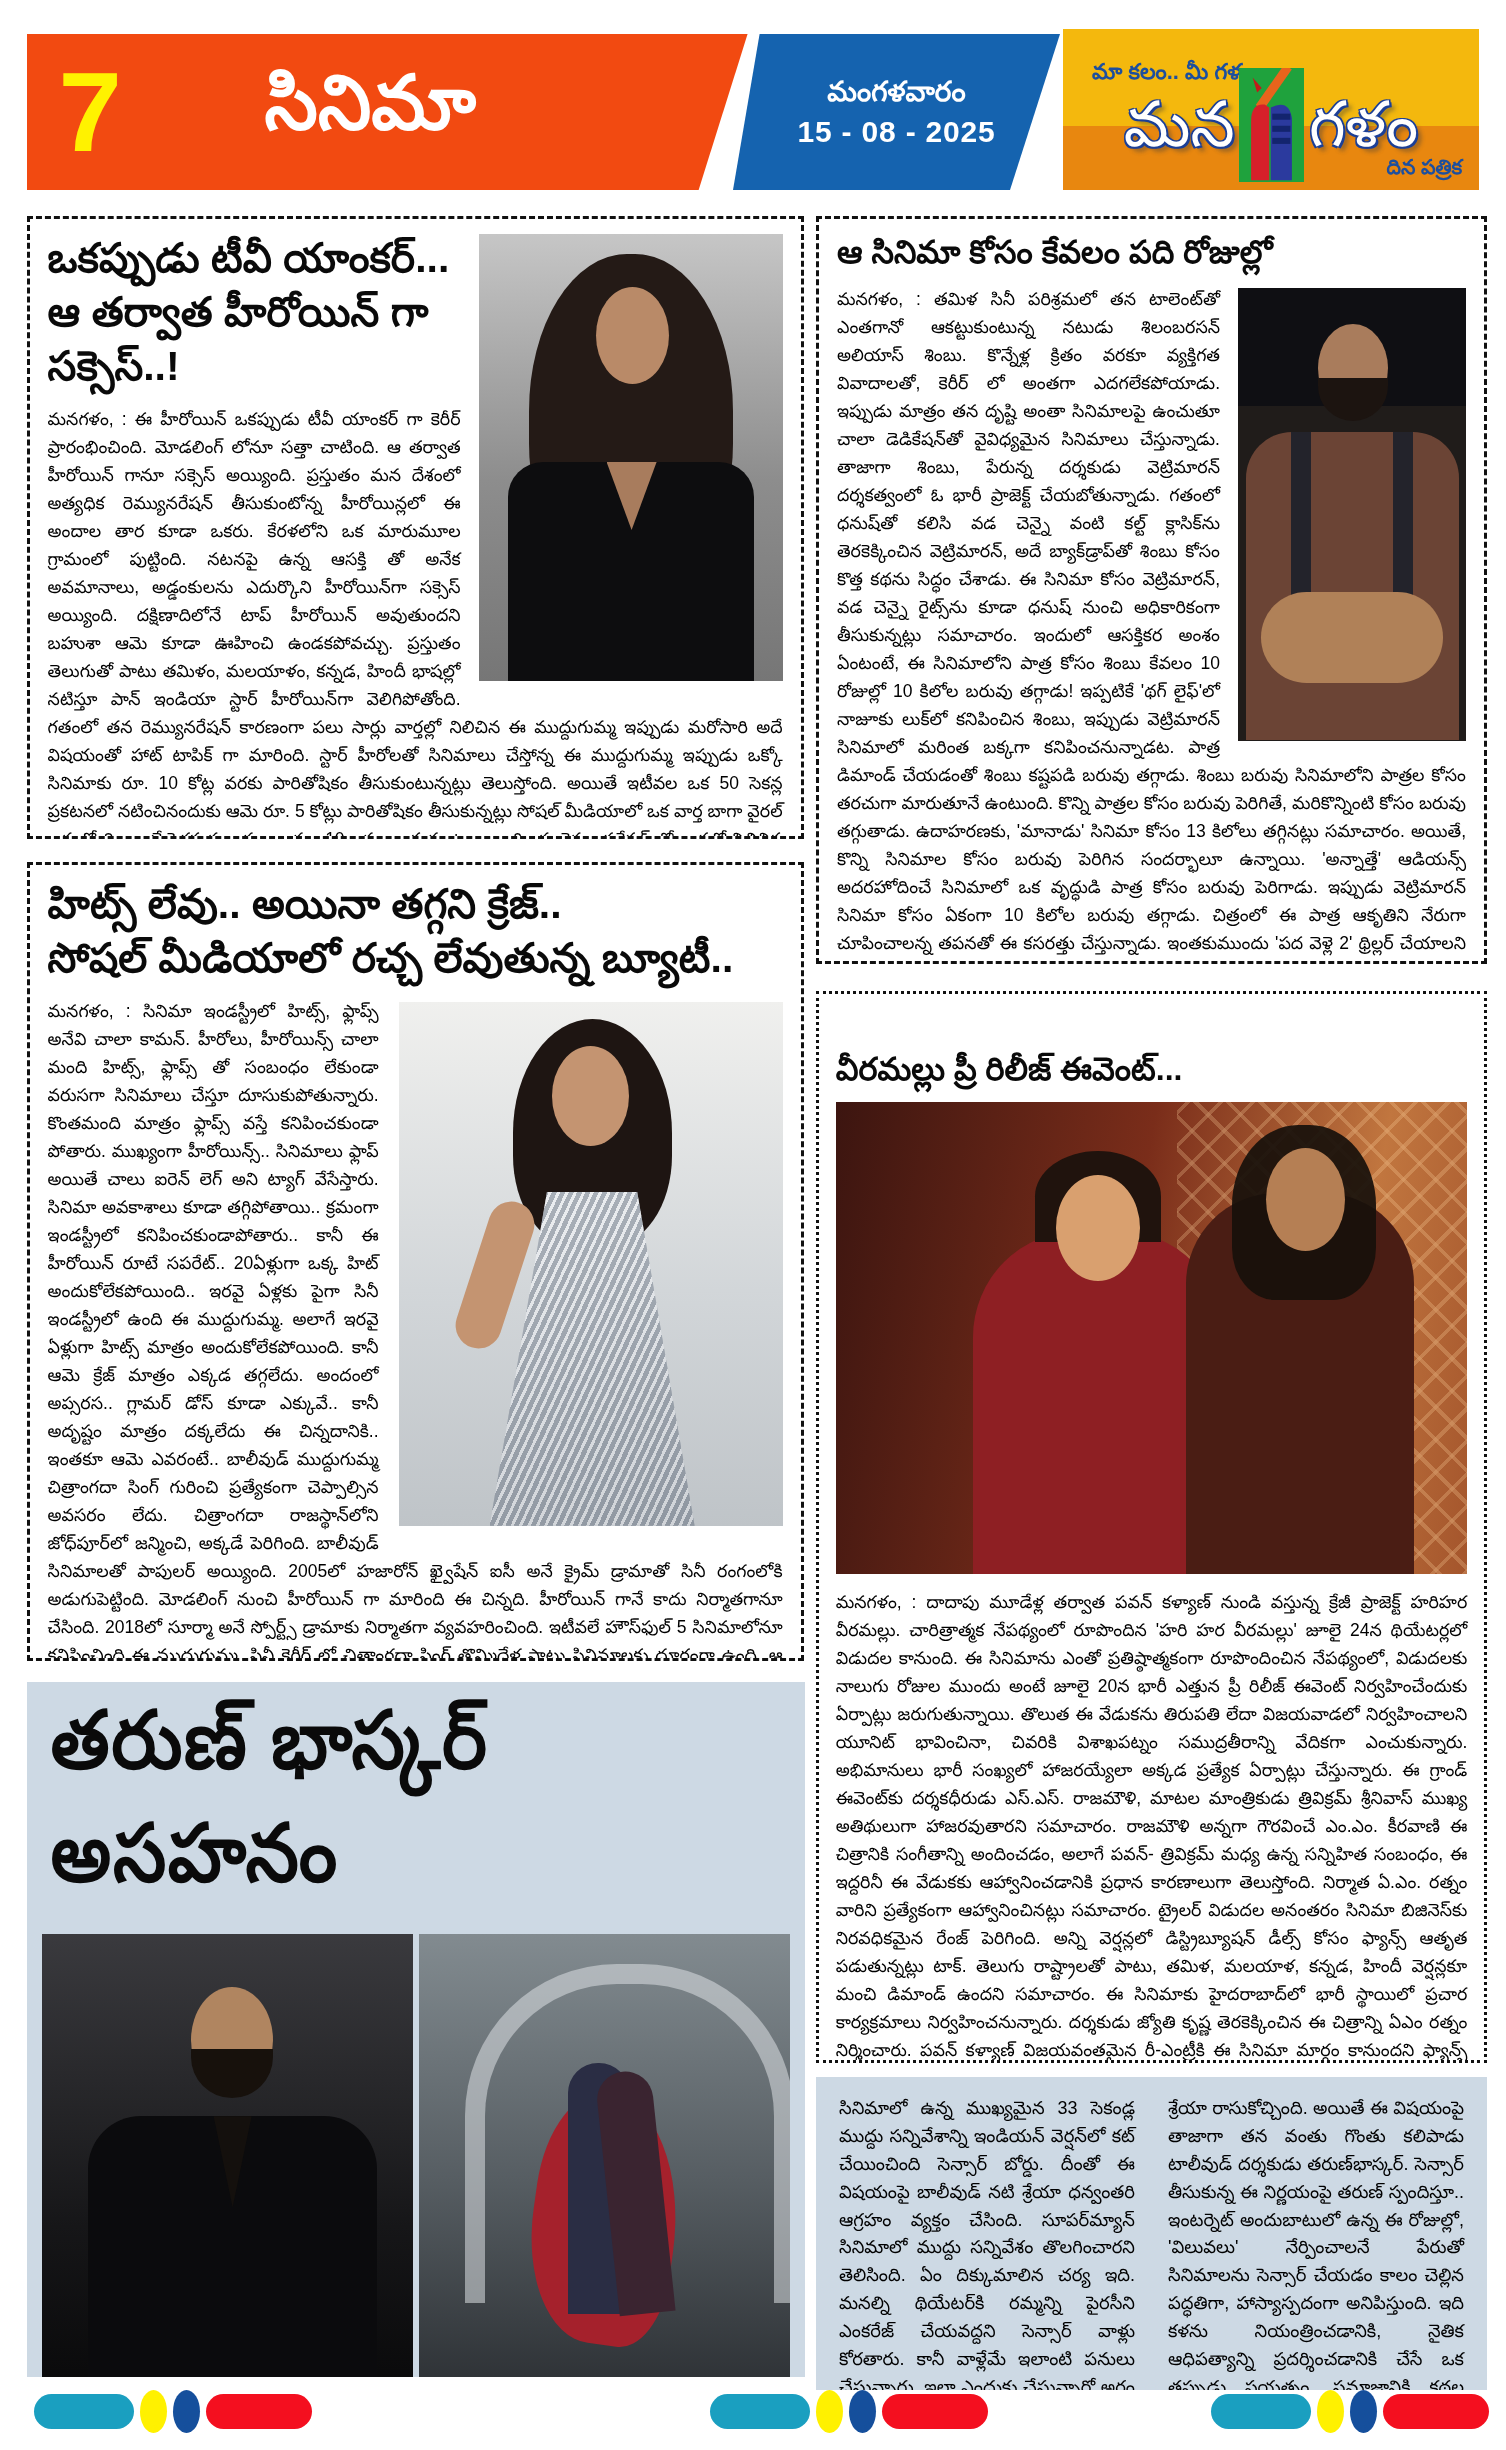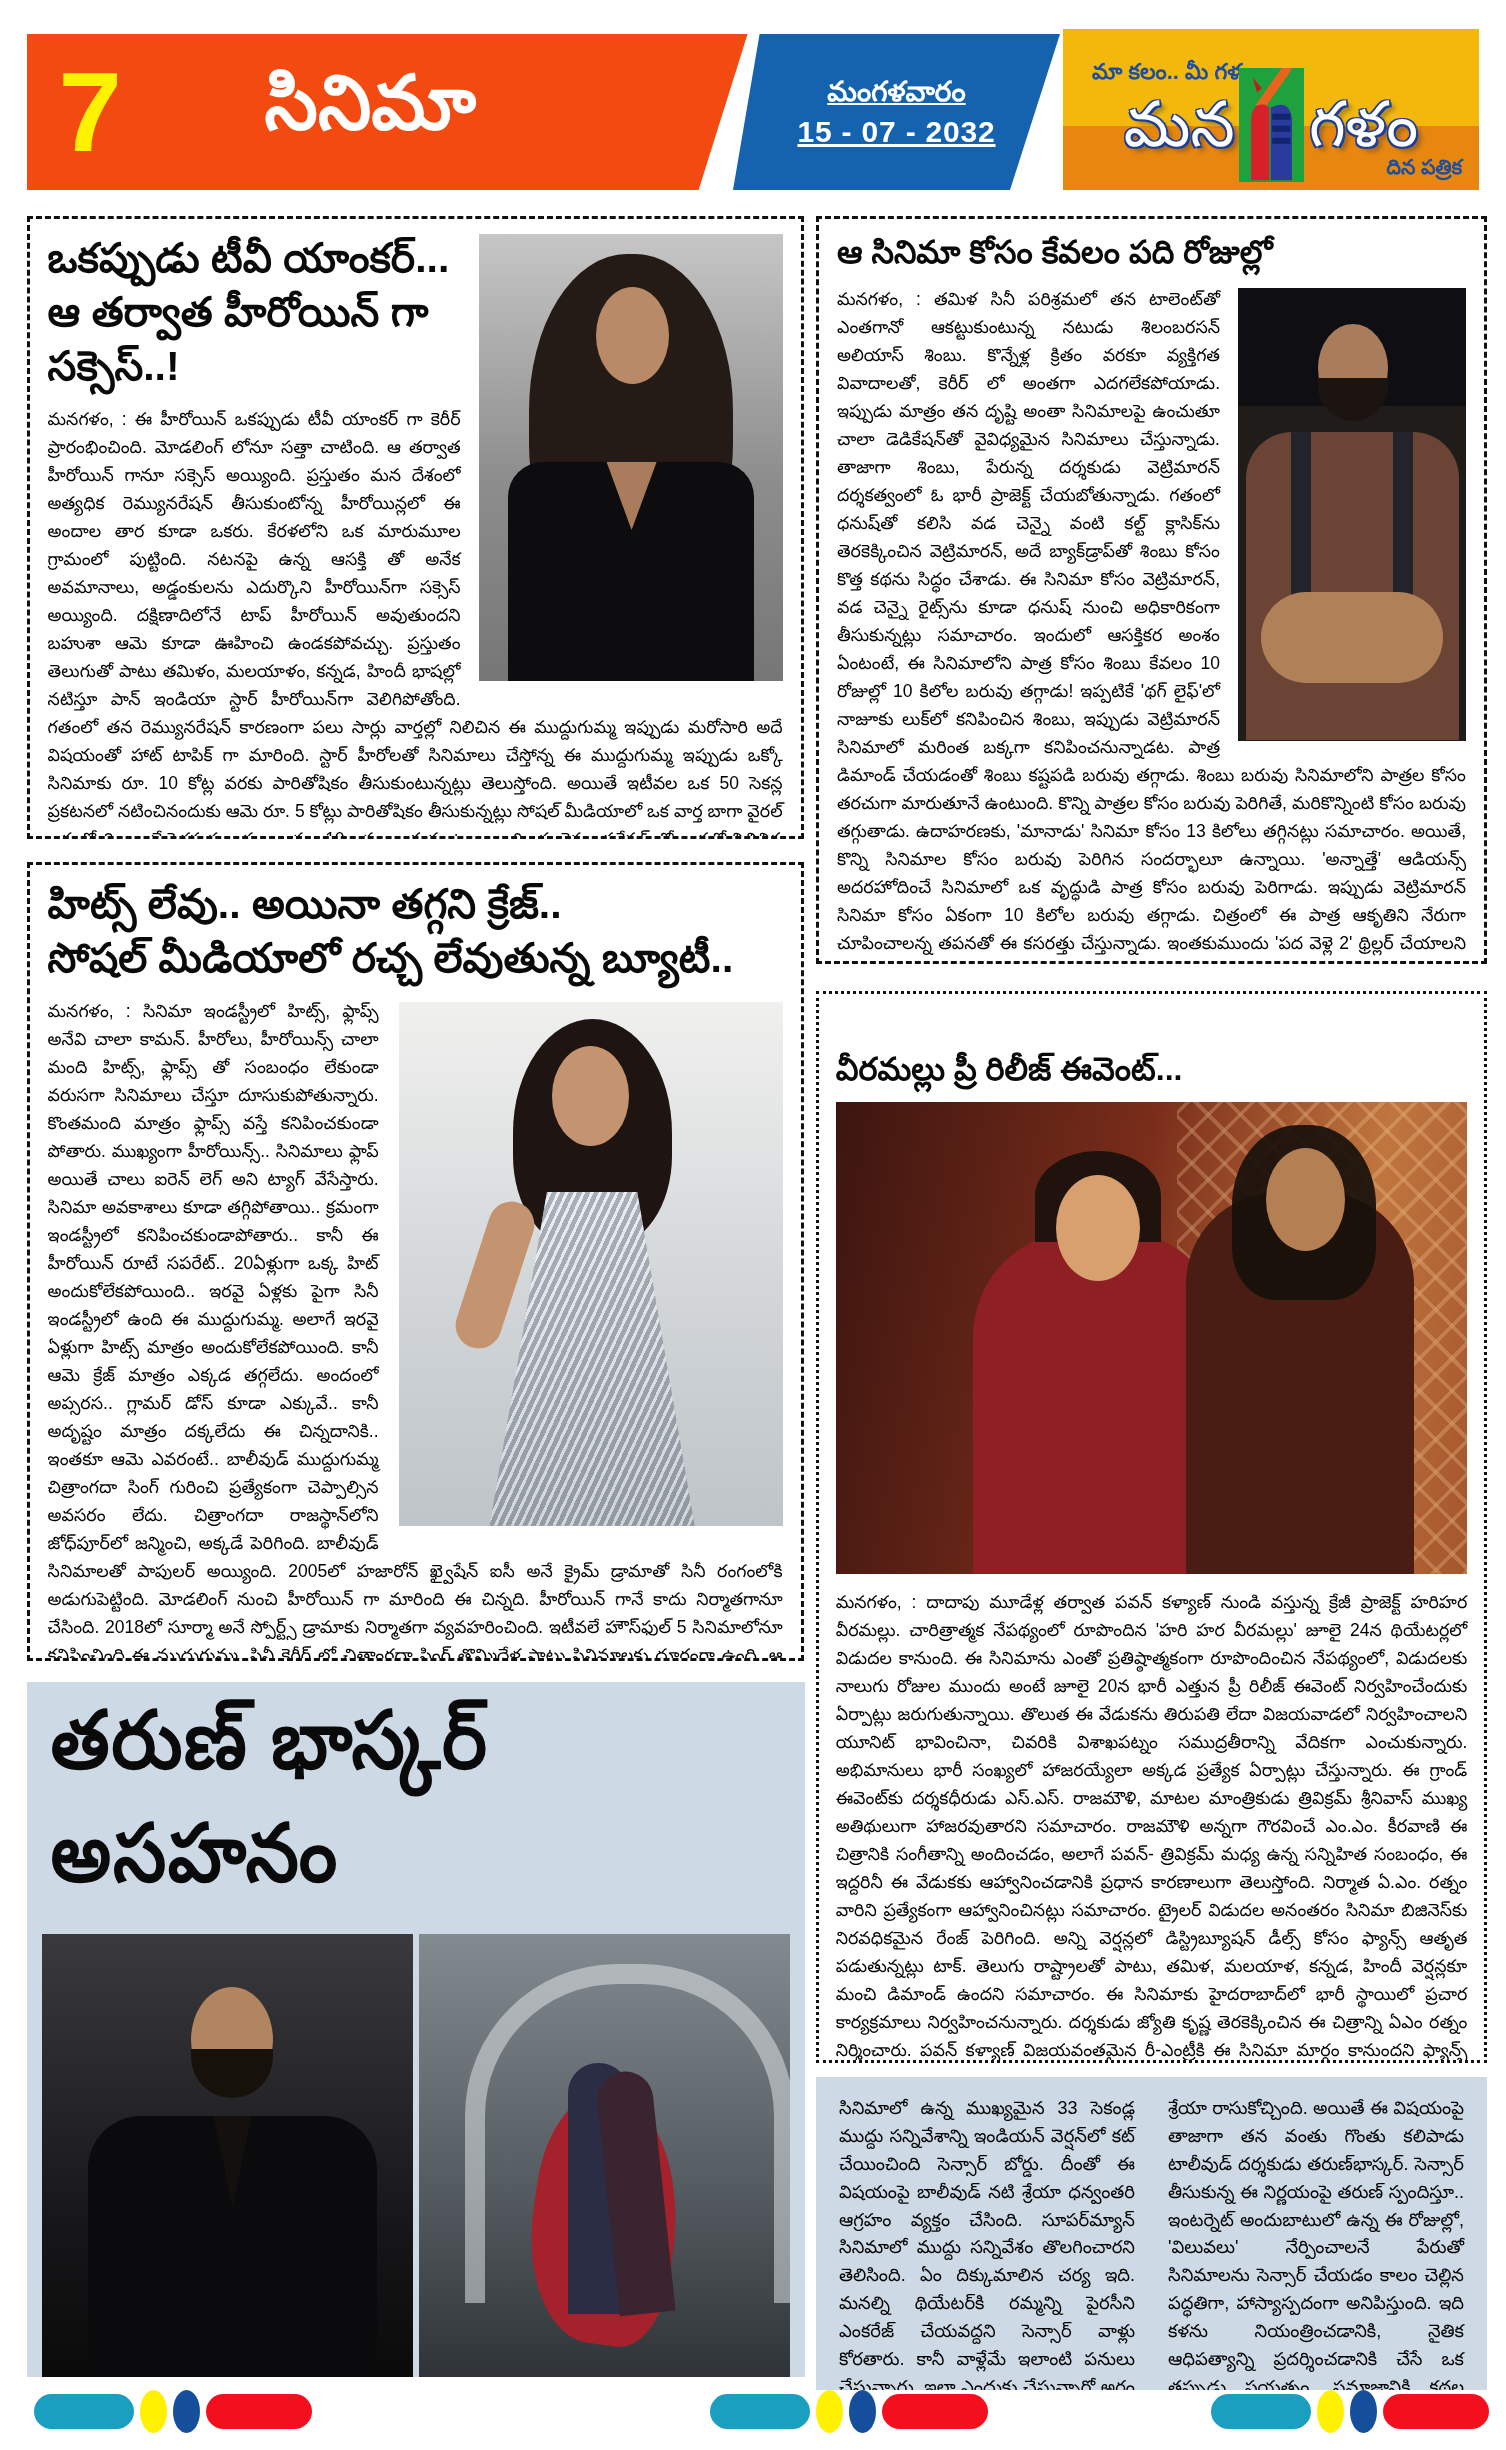--- a/index.html
+++ b/index.html
@@ -6,21 +6,21 @@
   .page{position:relative;width:1507px;height:2450px;background:#ffffff;overflow:hidden;
         font-family:"Liberation Sans", sans-serif;color:#000;}
 
   
   .banner-orange{position:absolute;left:26.6px;top:34px;width:721px;height:156px;background:#f24a11;
     clip-path:polygon(0 0,721px 0,672px 156px,0 156px);display:flex;align-items:center;}
   .pagenum{color:#fff200;font-size:114px;font-weight:bold;line-height:1;margin-left:32px;}
   .section-title{color:#fff;font-size:76px;font-weight:bold;flex:1;text-align:center;margin-right:129px;}
   .banner-blue{position:absolute;left:733px;top:34px;width:327px;height:156px;background:#1563af;
     clip-path:polygon(26.6px 0,327px 0,277px 156px,0 156px);display:flex;flex-direction:column;
-    align-items:center;justify-content:center;color:#fff;font-weight:bold;text-decoration:underline;}
+    align-items:center;justify-content:center;color:#fff;font-weight:bold;}
   .weekday{font-size:28px;}
   .date{font-size:30px;letter-spacing:0.8px;}
   .logo{position:absolute;left:1063px;top:29px;width:416px;height:161px;
     background:linear-gradient(180deg,#f4b80d 0 60%,#e8870f 60% 100%);overflow:hidden;}
   .logo-tagline{position:absolute;left:29px;top:18px;color:#1d4f9e;font-size:22px;font-weight:bold;margin-top:12px;}
   .logo-row{position:absolute;left:0;top:39px;width:100%;display:flex;align-items:center;justify-content:center;gap:4.6px;}
   .logo-word{color:#fff;font-size:63px;font-weight:normal;line-height:1.2;
     text-shadow:2.3px 2.3px 0 #1b3f97,-1.5px -1.5px 0 #1b3f97,1.5px -1.5px 0 #1b3f97,-1.5px 1.5px 0 #1b3f97,5.3px 5.3px 4.6px rgba(60,60,60,.45);}
   .logo-fist{width:65px;height:114px;background:#1fa23d;flex:0 0 auto;}
   .logo-subtitle{position:absolute;right:16.7px;bottom:6px;color:#1d4f9e;font-size:20.5px;font-weight:bold;}
@@ -107,21 +107,21 @@
 <body>
 
 <div class="page">
 
   <div class="banner-orange">
     <span class="pagenum">7</span>
     <span class="section-title">సినిమా</span>
   </div>
   <div class="banner-blue">
     <span class="weekday">మంగళవారం</span>
-    <span class="date">15 - 07 - 2032</span>
+    <span class="date">15 - 08 - 2025</span>
   </div>
   <div class="logo">
     <span class="logo-tagline">మా కలం.. మీ గళం..</span>
     <div class="logo-row">
       <span class="logo-word">మన</span>
       <span class="logo-fist">
         <svg width="65" height="114" viewBox="0 0 86 150">
           <rect x="0" y="0" width="86" height="150" fill="#1fa23d"></rect>
           <rect x="40" y="-8" width="12" height="66" fill="#e8641c" transform="rotate(35 46 25)"></rect>
           <polygon points="18,12 30,26 24,32" fill="#c21a1a"></polygon>

